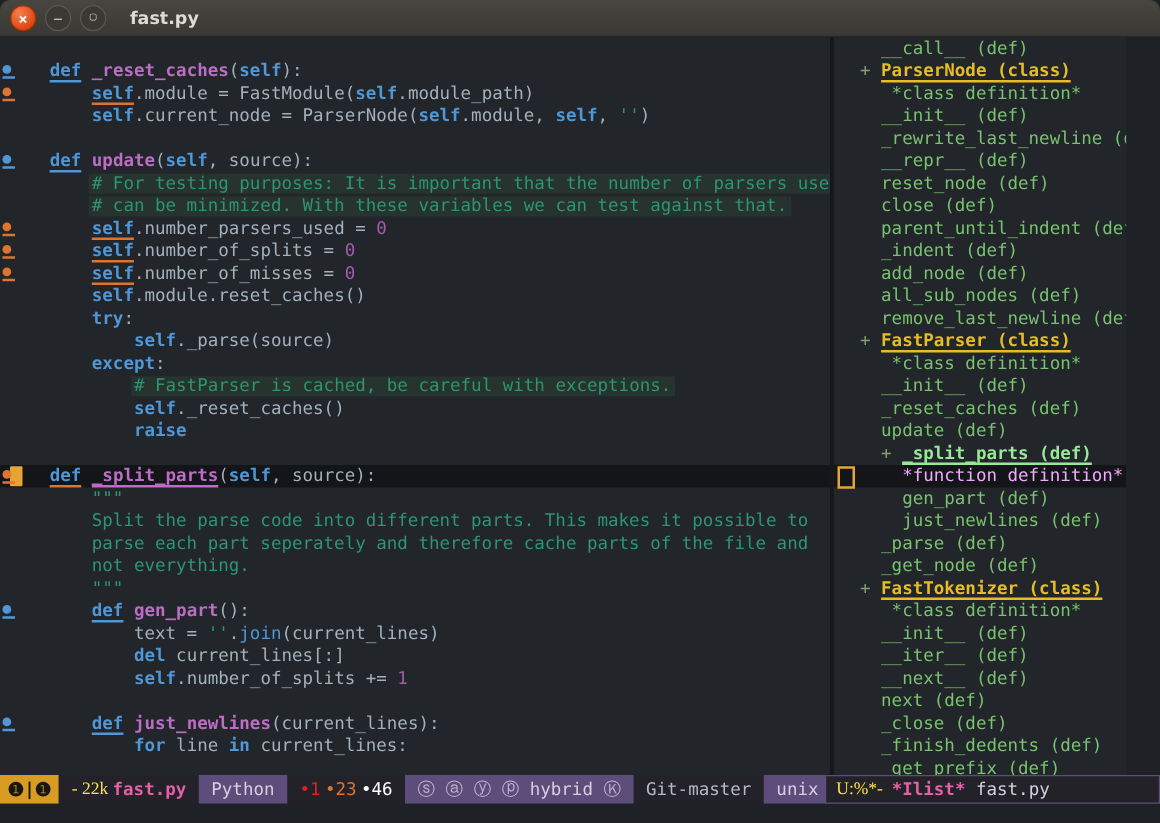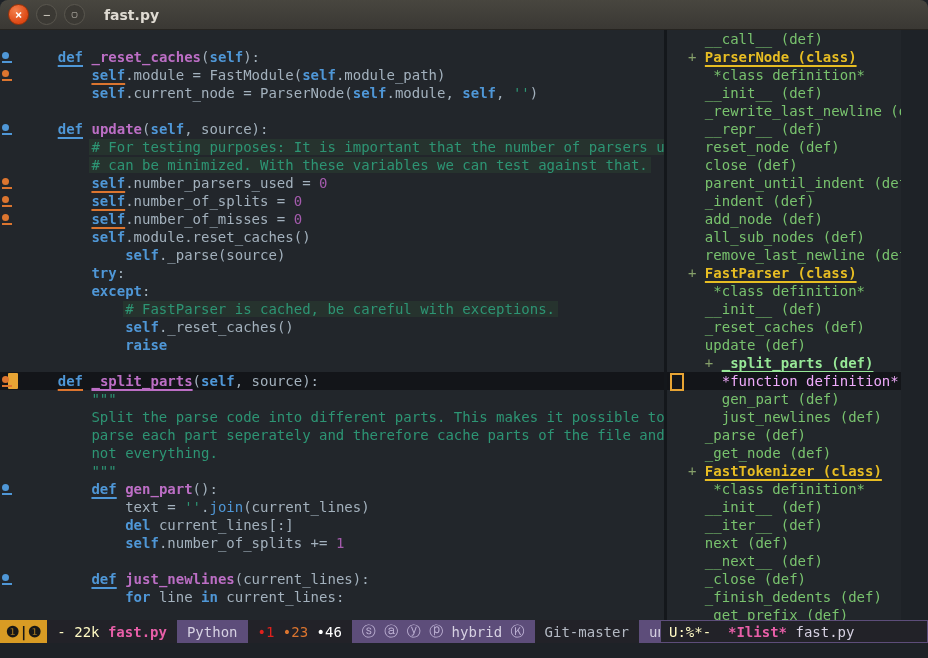--- a/index.html
+++ b/index.html
@@ -26,21 +26,21 @@
   .wbtn.max{font-size:9px;}
   .wtitle{margin-left:12px;font-family:"DejaVu Sans",sans-serif;
     font-weight:bold;font-size:14px;color:#dfdbd3;}
   
   .main{display:flex;height:590px;position:relative;}
   .editor{width:664px;background:#22262b;overflow:hidden;position:relative;}
   .divider{width:3px;background:#14171b;}
   .outline{width:234px;background:#22262b;overflow:hidden;position:relative;}
   
   .ed-line{position:relative;height:18px;line-height:18px;white-space:pre;
-    font-size:14px;color:#a3b1bd;padding-left:24px;}
+    font-size:14px;color:#a3b1bd;padding-left:6px;}
   .ed-line.hl{background:#131519;}
   .mk{position:absolute;left:2px;top:4px;width:7px;height:7px;border-radius:50%;}
   .mk::after{content:"";position:absolute;left:0;top:9px;width:10px;height:2px;}
   .mk.b{background:#4f97d7;} .mk.b::after{background:#4f97d7;}
   .mk.o{background:#dc752f;} .mk.o::after{background:#dc752f;}
   .bm{position:absolute;left:8px;top:1px;width:10px;height:16px;
     background:#e7a434;border-radius:1px;}
   .t-tx{color:#a3b1bd;}
   .t-kw{color:#4f97d7;font-weight:bold;}
   .t-kwU{color:#4f97d7;font-weight:bold;text-decoration:underline;
@@ -69,21 +69,21 @@
   .o-sel{color:#f0abfc;}
   
   .ml-row{height:23px;display:flex;}
   .ml-main{width:660px;display:flex;overflow:hidden;}
   .seg{height:23px;display:flex;align-items:center;padding:0 10px;
     font-size:14px;white-space:pre;}
   .seg.dark{background:#222228;color:#b4bac4;}
   .seg.purple{background:#5d4d7a;color:#d6d1e2;}
   .seg.orange{background:#d89b24;color:#171717;padding:0 6px;font-weight:bold;}
   .seg.fill{flex:1;}
-  .m-dim{color:#fef9c3;}
+  .m-dim{color:#fde047;font-family:Liberation Serif, serif;}
   .m-dim2{color:#b4bac4;}
   .m-pink{color:#e85fa8;font-weight:bold;}
   .m-lite{color:#d6d1e2;}
   .m-circ{color:#bfb3d5;}
   .m-fred{color:#e0211d;}
   .m-forg{color:#dc752f;}
   .m-fblu{color:#ffffff;}
   .m-winnum{color:#171717;font-size:15px;}
   .m-winsep{color:#171717;}
   .ml-ilist{width:268px;box-sizing:border-box;background:#222228;
@@ -115,22 +115,22 @@
       <div class="ed-line"><span class="mk o"></span><span class="t-tx">        </span><span class="t-kwW">self</span><span class="t-tx">.module = FastModule(</span><span class="t-kw">self</span><span class="t-tx">.module_path)</span></div>
       <div class="ed-line"><span class="t-tx">        </span><span class="t-kw">self</span><span class="t-tx">.current_node = ParserNode(</span><span class="t-kw">self</span><span class="t-tx">.module, </span><span class="t-kw">self</span><span class="t-tx">, </span><span class="t-st">''</span><span class="t-tx">)</span></div>
       <div class="ed-line"></div>
       <div class="ed-line"><span class="mk b"></span><span class="t-tx">    </span><span class="t-kwU">def</span><span class="t-tx"> </span><span class="t-fn">update</span><span class="t-tx">(</span><span class="t-kw">self</span><span class="t-tx">, source):</span></div>
       <div class="ed-line"><span class="t-tx">        </span><span class="t-cm"># For testing purposes: It is important that the number of parsers used</span></div>
       <div class="ed-line"><span class="t-tx">        </span><span class="t-cm"># can be minimized. With these variables we can test against that.</span></div>
       <div class="ed-line"><span class="mk o"></span><span class="t-tx">        </span><span class="t-kwW">self</span><span class="t-tx">.number_parsers_used = </span><span class="t-nm">0</span></div>
       <div class="ed-line"><span class="mk o"></span><span class="t-tx">        </span><span class="t-kwW">self</span><span class="t-tx">.number_of_splits = </span><span class="t-nm">0</span></div>
       <div class="ed-line"><span class="mk o"></span><span class="t-tx">        </span><span class="t-kwW">self</span><span class="t-tx">.number_of_misses = </span><span class="t-nm">0</span></div>
       <div class="ed-line"><span class="t-tx">        </span><span class="t-kw">self</span><span class="t-tx">.module.reset_caches()</span></div>
+      <div class="ed-line"><span class="t-tx">        </span><span class="t-kw">try</span><span class="t-tx">:</span></div>
       <div class="ed-line"><span class="t-tx">            </span><span class="t-kw">self</span><span class="t-tx">._parse(source)</span></div>
-      <div class="ed-line"><span class="t-tx">        </span><span class="t-kw">try</span><span class="t-tx">:</span></div>
       <div class="ed-line"><span class="t-tx">        </span><span class="t-kw">except</span><span class="t-tx">:</span></div>
       <div class="ed-line"><span class="t-tx">            </span><span class="t-cm"># FastParser is cached, be careful with exceptions.</span></div>
       <div class="ed-line"><span class="t-tx">            </span><span class="t-kw">self</span><span class="t-tx">._reset_caches()</span></div>
       <div class="ed-line"><span class="t-tx">            </span><span class="t-kw">raise</span></div>
       <div class="ed-line"></div>
       <div class="ed-line hl"><span class="bm"></span><span class="mk o"></span><span class="t-tx">    </span><span class="t-kwW">def</span><span class="t-tx"> </span><span class="t-fnU">_split_parts</span><span class="t-tx">(</span><span class="t-kw">self</span><span class="t-tx">, source):</span></div>
       <div class="ed-line"><span class="t-st">        """</span></div>
       <div class="ed-line"><span class="t-st">        Split the parse code into different parts. This makes it possible to</span></div>
       <div class="ed-line"><span class="t-st">        parse each part seperately and therefore cache parts of the file and</span></div>
       <div class="ed-line"><span class="t-st">        not everything.</span></div>
@@ -166,22 +166,22 @@
       <div class="ol-row"><span class="o-pf">  + </span><span class="o-defsel">_split_parts (def)</span></div>
       <div class="ol-row hl"><span class="olmark"></span><span class="o-pf">    </span><span class="o-sel">*function definition*</span></div>
       <div class="ol-row"><span class="o-pf">    </span><span class="o-def">gen_part (def)</span></div>
       <div class="ol-row"><span class="o-pf">    </span><span class="o-def">just_newlines (def)</span></div>
       <div class="ol-row"><span class="o-pf">  </span><span class="o-def">_parse (def)</span></div>
       <div class="ol-row"><span class="o-pf">  </span><span class="o-def">_get_node (def)</span></div>
       <div class="ol-row"><span class="o-pf">+ </span><span class="o-class">FastTokenizer (class)</span></div>
       <div class="ol-row"><span class="o-pf">   </span><span class="o-def">*class definition*</span></div>
       <div class="ol-row"><span class="o-pf">  </span><span class="o-def">__init__ (def)</span></div>
       <div class="ol-row"><span class="o-pf">  </span><span class="o-def">__iter__ (def)</span></div>
+      <div class="ol-row"><span class="o-pf">  </span><span class="o-def">__next__ (def)</span></div>
       <div class="ol-row"><span class="o-pf">  </span><span class="o-def">next (def)</span></div>
-      <div class="ol-row"><span class="o-pf">  </span><span class="o-def">__next__ (def)</span></div>
       <div class="ol-row"><span class="o-pf">  </span><span class="o-def">_close (def)</span></div>
       <div class="ol-row"><span class="o-pf">  </span><span class="o-def">_finish_dedents (def)</span></div>
       <div class="ol-row"><span class="o-pf">  </span><span class="o-def">_get_prefix (def)</span></div>
     </div>
 </div>
 
 <div class="ml-row">
   <div class="ml-main" id="ml-main">
       <div class="seg orange"><span class="m-winnum">❶</span><span class="m-winsep">|</span><span class="m-winnum">❶</span></div>
       <div class="seg dark"><span class="m-dim">- 22k </span><span class="m-pink">fast.py</span></div>

